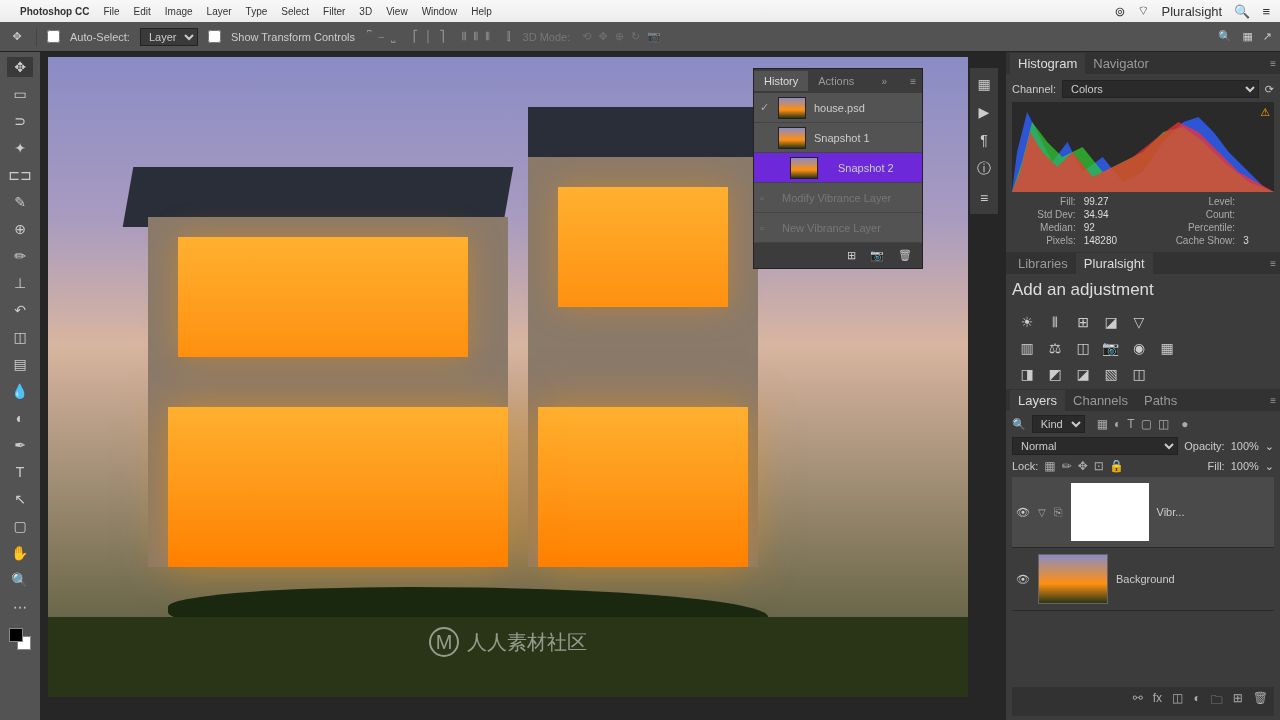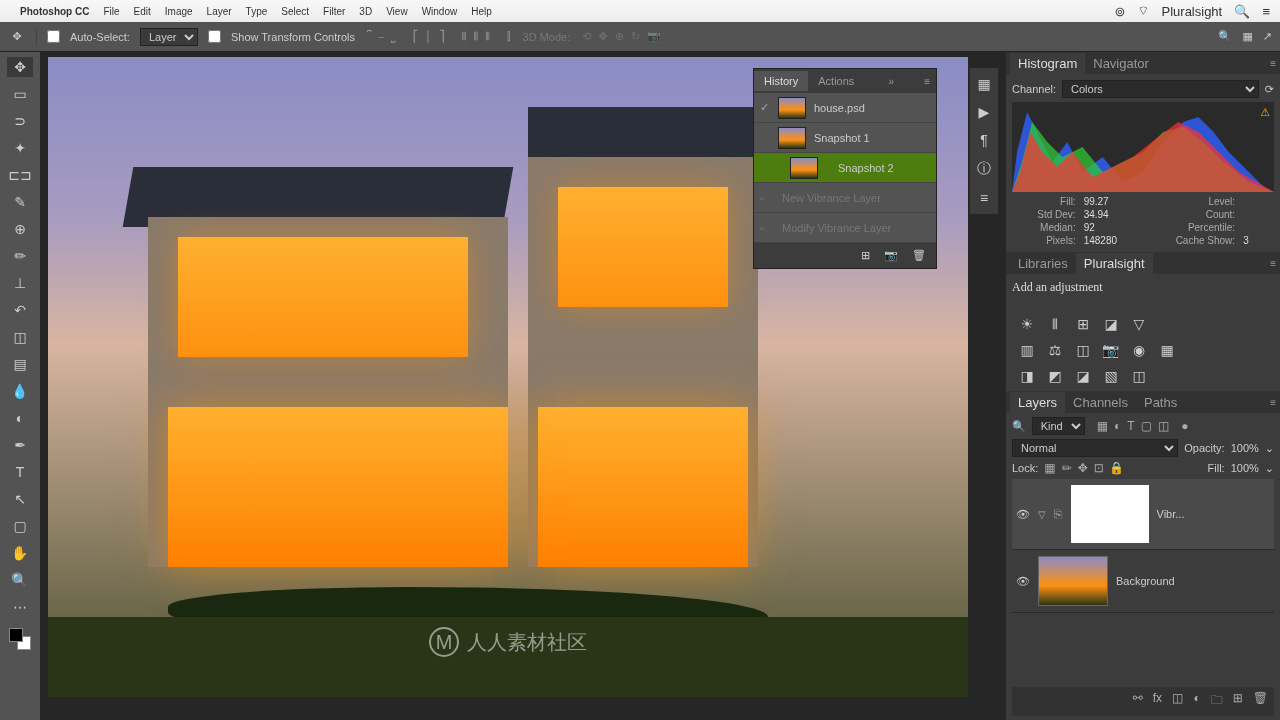--- a/index.html
+++ b/index.html
@@ -34,28 +34,28 @@
 .canvas .window1 { position: absolute; top: 180px; left: 130px; width: 290px; height: 120px; background: linear-gradient(#ffb030, #ff9010); box-shadow: 0 0 30px rgba(255,150,0,0.4); }
 .canvas .window2 { position: absolute; top: 350px; left: 120px; width: 340px; height: 160px; background: linear-gradient(#ffb030, #ff8000); box-shadow: 0 0 40px rgba(255,150,0,0.5); }
 .canvas .window3 { position: absolute; top: 130px; left: 510px; width: 170px; height: 120px; background: linear-gradient(#ffb030, #ff9010); box-shadow: 0 0 30px rgba(255,150,0,0.4); }
 .canvas .window4 { position: absolute; top: 350px; left: 490px; width: 210px; height: 160px; background: linear-gradient(#ffb030, #ff8000); box-shadow: 0 0 40px rgba(255,150,0,0.5); }
 .canvas .chimney { position: absolute; top: 120px; left: 150px; width: 20px; height: 90px; background: #3a3e48; }
 .canvas .grass { position: absolute; bottom: 0; left: 0; right: 0; height: 80px; background: #2a3518; }
 .canvas .bushes { position: absolute; bottom: 60px; left: 120px; width: 600px; height: 50px; background: #1a2810; border-radius: 40% 60% 30% 50%; }
 .watermark { position: absolute; bottom: 40px; left: 50%; transform: translateX(-50%); color: rgba(255,255,255,0.5); font-size: 20px; display: flex; align-items: center; gap: 8px; }
 .watermark .wm-icon { width: 30px; height: 30px; border: 2px solid rgba(255,255,255,0.5); border-radius: 50%; display: flex; align-items: center; justify-content: center; }
 
-.history-panel { position: absolute; left: 753px; top: 68px; width: 184px; background: #535353; border: 1px solid #222; z-index: 10; }
+.history-panel { position: absolute; left: 753px; top: 68px; width: 170px; background: #535353; border: 1px solid #222; z-index: 10; }
 .panel-tabs { display: flex; background: #3c3c3c; height: 24px; align-items: center; }
 .panel-tabs .tab { padding: 4px 10px; font-size: 11px; color: #999; cursor: pointer; }
 .panel-tabs .tab.active { background: #535353; color: #ddd; }
 .panel-tabs .collapse { margin-left: auto; margin-right: 6px; color: #999; font-size: 10px; }
 .history-body { background: #535353; }
 .hist-item { display: flex; align-items: center; height: 30px; padding: 2px 6px; gap: 8px; border-bottom: 1px solid #444; cursor: pointer; }
-.hist-item.selected { background: #4d7c0f; gap: 20px; }
+.hist-item.selected { background: #6d28d9; gap: 20px; }
 .hist-item .thumb { width: 28px; height: 22px; background: linear-gradient(to bottom, #8a8cc5, #ff9010 60%, #2a3518); border: 1px solid #222; }
 .hist-item .brush-icon { width: 14px; font-size: 11px; color: #aaa; margin-right: -4px; }
 .hist-item.inactive { color: #777; }
 .hist-item.inactive .doc-icon { width: 14px; color: #777; }
 .hist-footer { display: flex; justify-content: flex-end; gap: 14px; padding: 6px 10px; background: #3c3c3c; color: #ccc; }
 .hist-footer span { cursor: pointer; }
 
 .mid-icons { position: absolute; left: 970px; top: 68px; width: 28px; display: flex; flex-direction: column; gap: 12px; align-items: center; color: #ccc; background: #3c3c3c; padding: 8px 0; }
 .mid-icons span { font-size: 14px; cursor: pointer; }
 
@@ -69,21 +69,21 @@
 .hist-row { display: flex; align-items: center; gap: 6px; margin-bottom: 4px; font-size: 11px; justify-content: space-between; }
 .hist-row select { background: #2a2a2a; color: #ccc; border: 1px solid #222; font-size: 11px; padding: 1px 4px; flex: 1; }
 .hist-row .refresh { margin-left: auto; cursor: pointer; }
 .histo-graph { height: 90px; background: #2a2a2a; margin: 4px 0; position: relative; overflow: hidden; }
 .histo-graph svg { width: 100%; height: 100%; }
 .stats { display: grid; grid-template-columns: auto auto auto auto; gap: 2px 8px; font-size: 10px; }
 .stats .lbl { text-align: right; color: #aaa; }
 .stats .val { color: #ddd; }
 
 .adj-body { padding: 6px; background: #3c3c3c; }
-.adj-body .title { font-size: 12px; color: #ddd; margin-bottom: 20px; font-family: Liberation Serif, serif; }
+.adj-body .title { font-size: 17px; color: #ddd; margin-bottom: 13px; }
 .adj-icons { display: flex; flex-wrap: wrap; gap: 10px; padding: 0 6px; }
 .adj-icons span { width: 18px; height: 18px; color: #ccc; font-size: 14px; cursor: pointer; display: flex; align-items: center; justify-content: center; }
 
 .layers-body { background: #3c3c3c; padding: 4px 6px; flex: 1; display: flex; flex-direction: column; }
 .lay-row { display: flex; align-items: center; gap: 6px; margin-bottom: 4px; font-size: 11px; }
 .lay-row select { background: #2a2a2a; color: #ccc; border: 1px solid #222; font-size: 11px; padding: 1px 4px; }
 .lay-row .filter-icons { display: flex; gap: 6px; margin-left: 6px; color: #aaa; }
 .lay-row .filter-icons span { cursor: pointer; font-size: 12px; }
 .lay-row .lock-icons { display: flex; gap: 6px; color: #aaa; }
 .lay-row .lock-icons span { font-size: 12px; cursor: pointer; }
@@ -368,25 +368,25 @@
       <div class="thumb"></div>
       <span>Snapshot 1</span>
     </div>
     <div class="hist-item selected">
       <span class="brush-icon"></span>
       <div class="thumb"></div>
       <span>Snapshot 2</span>
     </div>
     <div class="hist-item inactive">
       <span class="doc-icon">▫</span>
-      <span>New Vibrance Layer</span>
+      <span>Modify Vibrance Layer</span>
     </div>
     <div class="hist-item inactive">
       <span class="doc-icon">▫</span>
-      <span>Modify Vibrance Layer</span>
+      <span>New Vibrance Layer</span>
     </div>
   </div>
   <div class="hist-footer">
     <span>⊞</span>
     <span>📷</span>
     <span>🗑</span>
   </div>
 </div>
 
 <div class="mid-icons">

